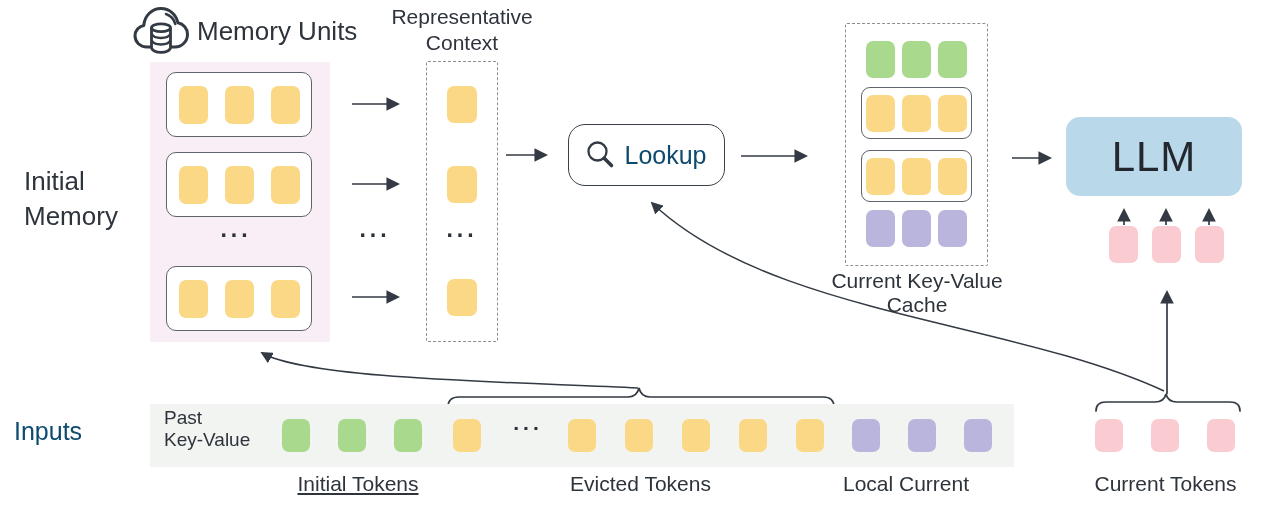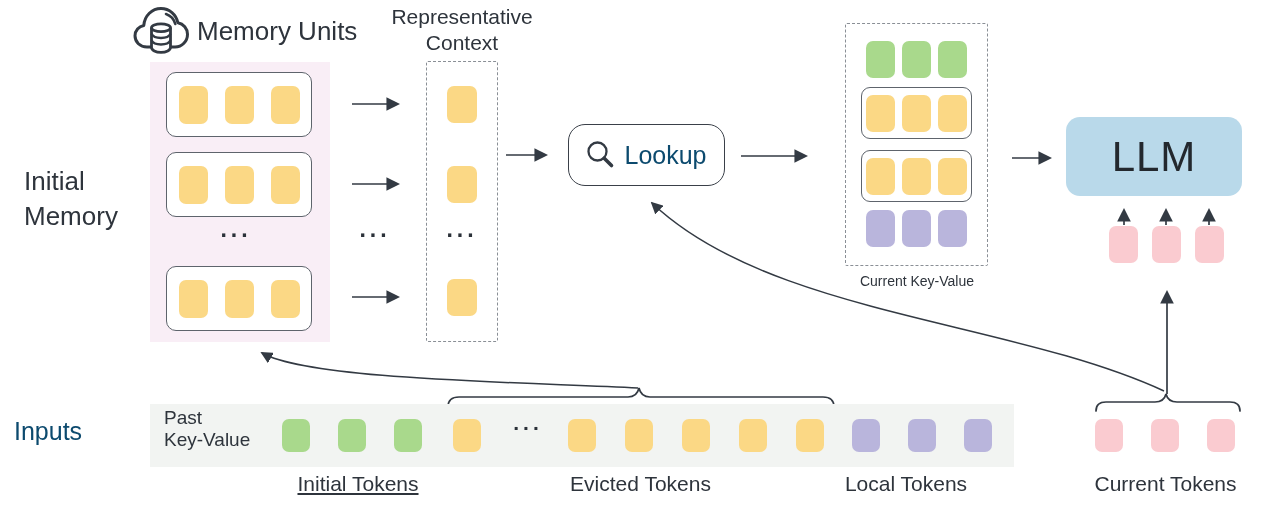--- a/index.html
+++ b/index.html
@@ -29,21 +29,21 @@
 
   .lookup-btn{left:568px;top:124px;width:157px;height:62px;background:#fff;border:1.7px solid #3A4049;border-radius:17px;
     display:flex;align-items:center;justify-content:center;gap:8px;box-sizing:border-box;}
   .lookup-btn .lbl{font-size:25px;color:#0c4a6e;}
 
   .cache-box{left:845px;top:23px;width:143px;height:243px;border:1.4px dashed #8A8F96;border-radius:2px;box-sizing:border-box;}
   .cache-row{left:860px;width:113px;display:flex;justify-content:center;gap:7px;}
   .cache-row .token,.cache-bordered .token,.llm-in .token{width:29px;height:37px;}
   .cache-bordered{left:861px;width:111px;height:52px;background:#fff;border:1.2px solid #5E646C;border-radius:9px;
     display:flex;align-items:center;justify-content:center;gap:7px;box-sizing:border-box;}
-  .cache-label{left:817px;top:269px;width:200px;text-align:center;font-size:14px;line-height:24px;color:#2E343C;}
+  .cache-label{left:817px;top:269px;width:200px;text-align:center;font-size:21px;line-height:24px;color:#2E343C;}
 
   .llm-box{left:1066px;top:117px;width:176px;height:79px;background:var(--blue,#B9D9EA);border-radius:14px;
     display:flex;align-items:center;justify-content:center;}
   .llm-box .lbl{font-size:42px;font-weight:500;letter-spacing:1px;color:#23282E;}
   .llm-in{left:1109px;top:226px;display:flex;gap:14px;}
 
   .band{left:150px;top:404px;width:864px;height:63px;background:var(--band_gray,#F2F4F2);}
   .past-kv{left:164px;top:407px;font-size:19px;line-height:22px;color:#2E343C;}
   .band-group{top:419px;display:flex;}
   .band-group .token{width:28px;height:33px;}
@@ -173,20 +173,21 @@
       <div class="token c-yellow"></div>
       <div class="token c-yellow"></div>
     </div>
   <div class="abs cache-row" style="top:210px;">
       <div class="token c-purple"></div>
       <div class="token c-purple"></div>
       <div class="token c-purple"></div>
     </div>
   <div class="abs cache-label">
     <div>Current Key-Value</div>
+    <div>Cache</div>
   </div>
 
   <div class="abs llm-box">
     <span class="lbl">LLM</span>
   </div>
   <div class="abs llm-in">
       <div class="token c-pink"></div>
       <div class="token c-pink"></div>
       <div class="token c-pink"></div>
     </div>
@@ -219,18 +220,18 @@
       <div class="token c-purple"></div>
     </div>
   <div class="abs band-group g-current">
       <div class="token c-pink"></div>
       <div class="token c-pink"></div>
       <div class="token c-pink"></div>
     </div>
 
   <div class="abs bottom-label" style="left:278px;width:160px;text-decoration:underline;">Initial Tokens</div>
   <div class="abs bottom-label" style="left:553px;width:175px;">Evicted Tokens</div>
-  <div class="abs bottom-label" style="left:828px;width:156px;">Local Tokens</div>
+  <div class="abs bottom-label" style="left:828px;width:156px;">Local Current</div>
   <div class="abs bottom-label" style="left:1083px;width:165px;">Current Tokens</div>
 
   <div class="abs inputs-label">Inputs</div>
 
 </div>
 
 </body></html>

